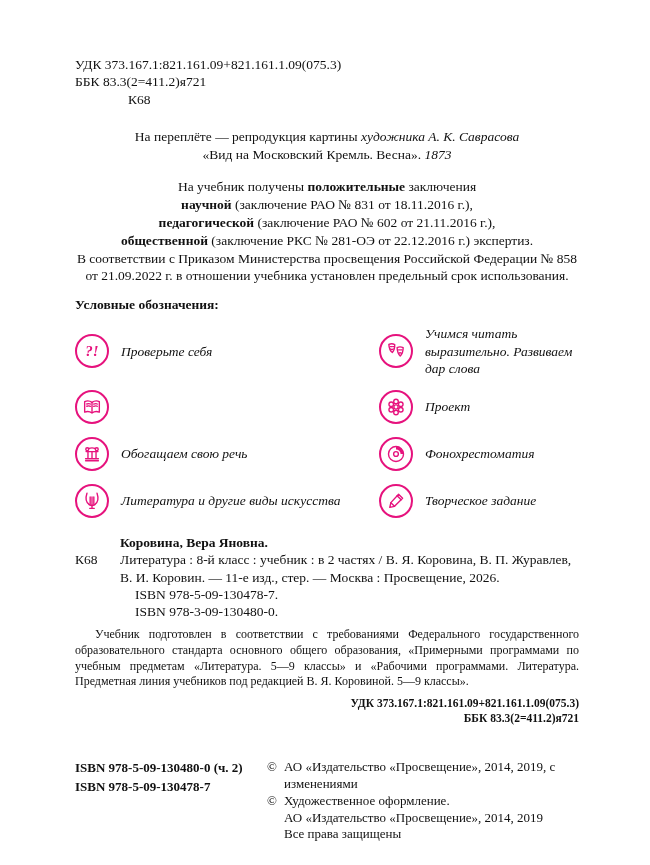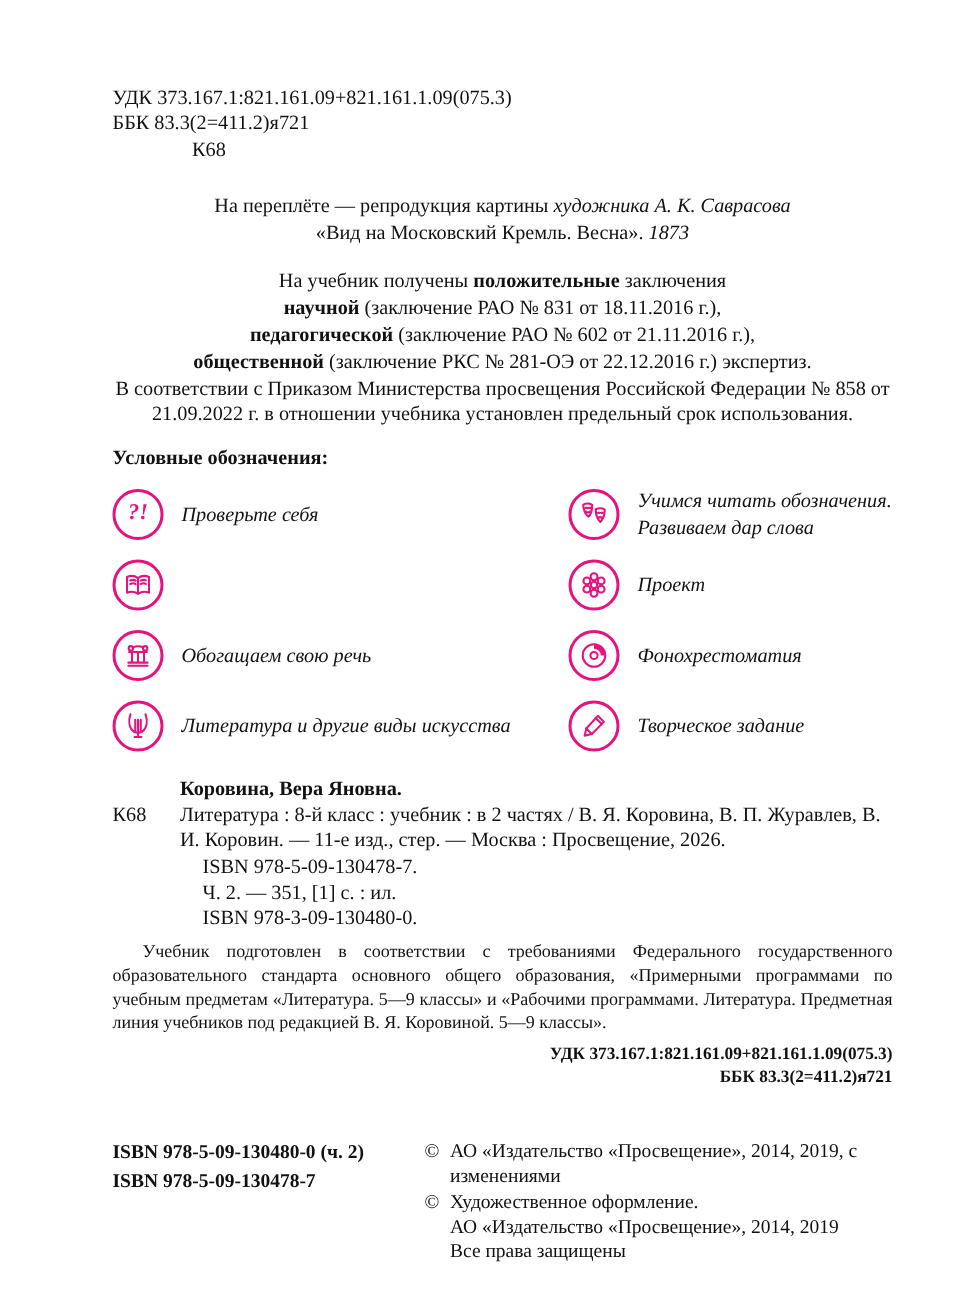--- a/index.html
+++ b/index.html
@@ -6,21 +6,21 @@
   * { box-sizing: border-box; }
   html, body { margin: 0; padding: 0; }
   body {
     width: 650px; height: 865px;
     background: #ffffff;
     color: var(--ink);
     font-family: "Liberation Serif", "DejaVu Serif", serif;
     font-size: 13.5px;
     overflow: hidden;
   }
-  .page { padding: 56px 55px 0 75px; width: 650px; }
+  .page { padding: 56px 71px 0 75px; width: 650px; }
 
   
   .udk-block { line-height: 1.28; }
   .udk-block .code { margin-left: 53px; }
 
   
   .cover-note { text-align: center; margin-top: 20px; line-height: 1.32; }
   .it { font-style: italic; }
 
   
@@ -113,21 +113,21 @@
       <span class="icon-ring">
         <svg viewBox="0 0 24 24">
           <path d="M4.2 4.8 Q7.6 3.2 10.6 5 Q10.9 10.8 8 13.6 Q4.6 11.4 4.2 4.8 Z"></path>
           <path d="M13.2 8.2 Q16.6 6.6 19.8 8.4 Q19.8 14.4 16.6 17.4 Q13.4 14.6 13.2 8.2 Z"></path>
           <path d="M6 7.2 L7.2 7.2 M8.4 7.2 L9.6 7.2"></path>
           <path d="M6.2 9.8 Q7.5 11.2 9 9.9"></path>
           <path d="M14.8 10.8 L16 10.8 M17.2 10.8 L18.4 10.8"></path>
           <path d="M15 14.6 Q16.4 13.2 17.9 14.5"></path>
         </svg>
       </span>
-      <span class="legend-label">Учимся читать обозначения. Развиваем дар слова</span>
+      <span class="legend-label">Учимся читать выразительно. Развиваем дар слова</span>
     </div>
 
     <div class="legend-item">
       <span class="icon-ring">
         <svg viewBox="0 0 24 24">
           <path d="M4 6.2 Q8.2 4.2 12 7 Q15.8 4.2 20 6.2 V17.6 Q15.8 15.8 12 18.4 Q8.2 15.8 4 17.6 Z"></path>
           <path d="M12 7 V18.2"></path>
           <path d="M6.3 8.7 Q9 7.8 10.2 8.8 M6.3 11.2 Q9 10.3 10.2 11.3 M13.8 8.8 Q16.5 7.8 17.7 8.7 M13.8 11.3 Q16.5 10.3 17.7 11.2"></path>
         </svg>
       </span>
@@ -193,21 +193,20 @@
   </div>
 
   <div class="catalog">
     <div class="catalog-author">Коровина, Вера Яновна.</div>
     <div class="catalog-entry">
       <span class="catalog-code">К68</span>
       <div class="catalog-desc">Литература : 8-й класс : учебник : в 2 частях / В. Я. Коровина, В. П. Журавлев, В. И. Коровин. — 11-е изд., стер. — Москва : Просвещение, 2026.</div>
     </div>
     <div class="catalog-isbn">
       <div>ISBN 978-5-09-130478-7.</div>
-      <div>Ч. 2. — 351, [1] с. : ил.</div>
       <div>ISBN 978-3-09-130480-0.</div>
     </div>
   </div>
 
   <div class="catalog-note">Учебник подготовлен в соответствии с требованиями Федерального государственного образовательного стандарта основного общего образования, «Примерными программами по учебным предметам «Литература. 5—9 классы» и «Рабочими программами. Литература. Предметная линия учебников под редакцией В. Я. Коровиной. 5—9 классы».</div>
 
   <div class="udk-bottom">
     <div>УДК 373.167.1:821.161.09+821.161.1.09(075.3)</div>
     <div>ББК 83.3(2=411.2)я721</div>
   </div>

